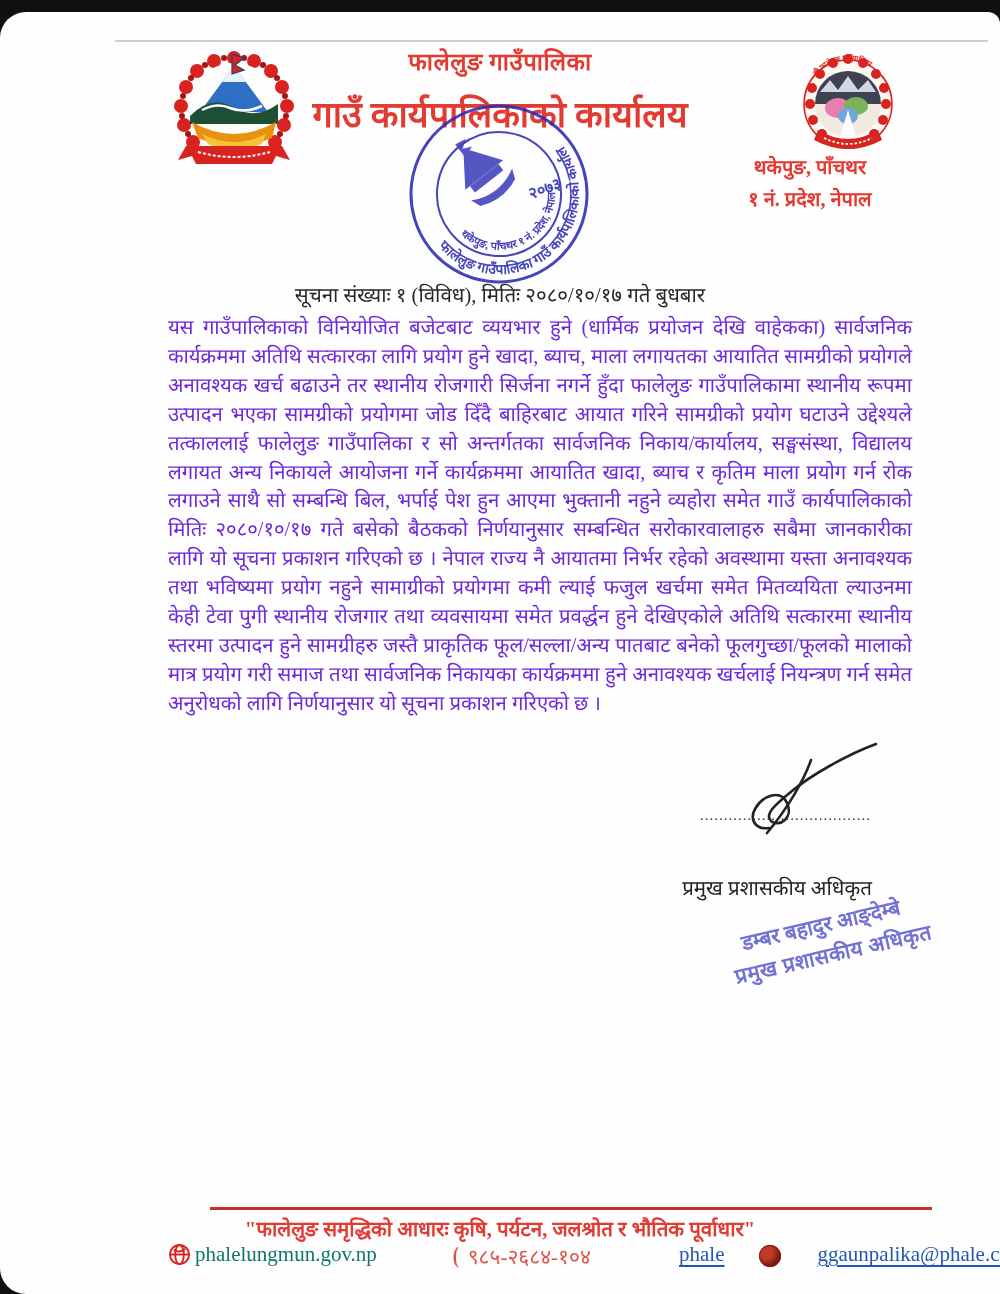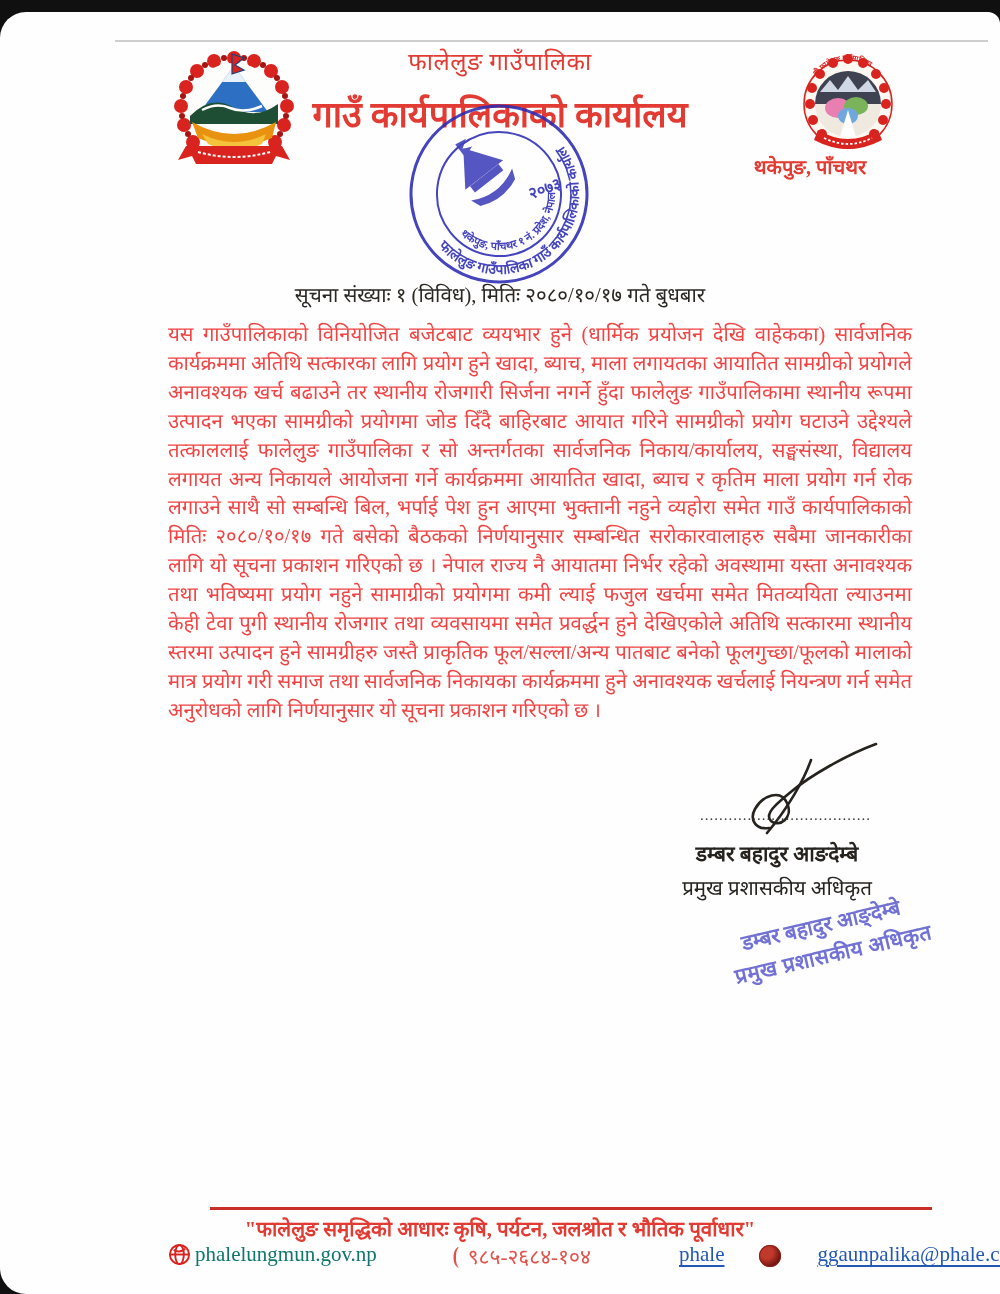--- a/index.html
+++ b/index.html
@@ -12,37 +12,37 @@
   .page{
     position:absolute;top:12px;left:0;right:0;bottom:0;
     background:#fefefe;
     border-radius:26px 12px 0 26px;
   }
   .abs{position:absolute;}
   .center{left:0;right:0;text-align:center;}
   .red{color:#e23b33;}
   .scanline{position:absolute;top:28px;left:115px;right:12px;height:2px;background:#bdbdbd;opacity:.75;}
 
-  .org-name{top:32px;font-size:24px;font-weight:400;letter-spacing:.5px;}
+  .org-name{top:32px;font-size:24px;font-weight:700;letter-spacing:.5px;}
   .office-name{top:61px;font-size:36px;font-weight:700;margin-top:16px;}
   .sub-branch{top:121px;font-size:19px;font-weight:700;}
   .addr{width:280px;left:670px;text-align:center;font-size:20px;font-weight:700;}
   .addr1{top:141px;}
   .addr2{top:173px;}
 
   .subject{font-size:21.5px;font-weight:700;color:#272320;}
   .subject .ul{text-decoration:underline;text-underline-offset:4px;text-decoration-thickness:1.5px;}
   .subject1{top:202px;}
   .subject2{top:235px;}
   .meta{top:268px;font-size:20.5px;color:#2a2622;}
 
   .body-text{
-    top:308px;left:168px;width:744px;
+    top:301px;left:168px;width:744px;
     font-size:20.3px;line-height:28.9px;
-    color:#ef4444;text-align:justify;
+    color:#6d28d9;text-align:justify;
   }
 
   .stamp-blue{
     top:86px;left:403px;width:192px;height:192px;
     transform:rotate(-38deg);opacity:.88;
   }
 
   .sig-svg{top:728px;left:712px;}
   .sig-dots{top:795px;left:700px;width:160px;text-align:center;font-size:15px;letter-spacing:1px;color:#3a3a3a;}
   .signer{left:648px;width:258px;text-align:center;color:#26221e;}
@@ -181,33 +181,33 @@
 
     <g fill="#2b2bb4" opacity=".9">
       <polygon points="96,38 120,72 72,72"></polygon>
       <rect x="78" y="72" width="36" height="8"></rect>
       <path d="M70 84 Q96 98 122 84 L118 94 Q96 104 74 94 Z"></path>
       <path d="M92 30 L92 46 L104 42 L95 38 L104 32 Z"></path>
     </g>
   </svg>
 
   <div class="abs red addr addr1">थकेपुङ, पाँचथर</div>
+  <div class="abs red addr addr2">१ नं. प्रदेश, नेपाल</div>
 
   <div class="abs center meta">सूचना संख्याः १ (विविध), मितिः २०८०/१०/१७ गते बुधबार</div>
 
   <div class="abs body-text">यस गाउँपालिकाको विनियोजित बजेटबाट व्ययभार हुने (धार्मिक प्रयोजन देखि वाहेकका) सार्वजनिक कार्यक्रममा अतिथि सत्कारका लागि प्रयोग हुने खादा, ब्याच, माला लगायतका आयातित सामग्रीको प्रयोगले अनावश्यक खर्च बढाउने तर स्थानीय रोजगारी सिर्जना नगर्ने हुँदा फालेलुङ गाउँपालिकामा स्थानीय रूपमा उत्पादन भएका सामग्रीको प्रयोगमा जोड दिँदै बाहिरबाट आयात गरिने सामग्रीको प्रयोग घटाउने उद्देश्यले तत्काललाई फालेलुङ गाउँपालिका र सो अन्तर्गतका सार्वजनिक निकाय/कार्यालय, सङ्घसंस्था, विद्यालय लगायत अन्य निकायले आयोजना गर्ने कार्यक्रममा आयातित खादा, ब्याच र कृतिम माला प्रयोग गर्न रोक लगाउने साथै सो सम्बन्धि बिल, भर्पाई पेश हुन आएमा भुक्तानी नहुने व्यहोरा समेत गाउँ कार्यपालिकाको मितिः २०८०/१०/१७ गते बसेको बैठकको निर्णयानुसार सम्बन्धित सरोकारवालाहरु सबैमा जानकारीका लागि यो सूचना प्रकाशन गरिएको छ । नेपाल राज्य नै आयातमा निर्भर रहेको अवस्थामा यस्ता अनावश्यक तथा भविष्यमा प्रयोग नहुने सामाग्रीको प्रयोगमा कमी ल्याई फजुल खर्चमा समेत मितव्ययिता ल्याउनमा केही टेवा पुगी स्थानीय रोजगार तथा व्यवसायमा समेत प्रवर्द्धन हुने देखिएकोले अतिथि सत्कारमा स्थानीय स्तरमा उत्पादन हुने सामग्रीहरु जस्तै प्राकृतिक फूल/सल्ला/अन्य पातबाट बनेको फूलगुच्छा/फूलको मालाको मात्र प्रयोग गरी समाज तथा सार्वजनिक निकायका कार्यक्रममा हुने अनावश्यक खर्चलाई नियन्त्रण गर्न समेत अनुरोधको लागि निर्णयानुसार यो सूचना प्रकाशन गरिएको छ ।</div>
 
   <svg class="abs sig-svg" width="172" height="95" viewBox="0 0 172 95">
     <g stroke="#26221e" stroke-width="2.6" fill="none" stroke-linecap="round">
       <path d="M164 4 C134 15 98 36 80 51 C64 64 52 74 59 81 C67 88 82 78 75 63 C69 49 51 55 43 69 C37 80 44 90 57 88"></path>
       <path d="M99 20 C92 40 76 68 55 93"></path>
     </g>
   </svg>
   <div class="abs sig-dots">....................................</div>
-  <div class="abs signer signer-name">डम्बर बहादुर आङदेम्बे</div>
   <div class="abs signer signer-title">प्रमुख प्रशासकीय अधिकृत</div>
 
   <div class="abs stamp-purple">
     <div class="l1">डम्बर बहादुर आङ्देम्बे</div>
     <div class="l2">प्रमुख प्रशासकीय अधिकृत</div>
   </div>
 
   <div class="abs footer-line"></div>
   <div class="abs center red slogan">"फालेलुङ समृद्धिको आधारः कृषि, पर्यटन, जलश्रोत र भौतिक पूर्वाधार"</div>
 

